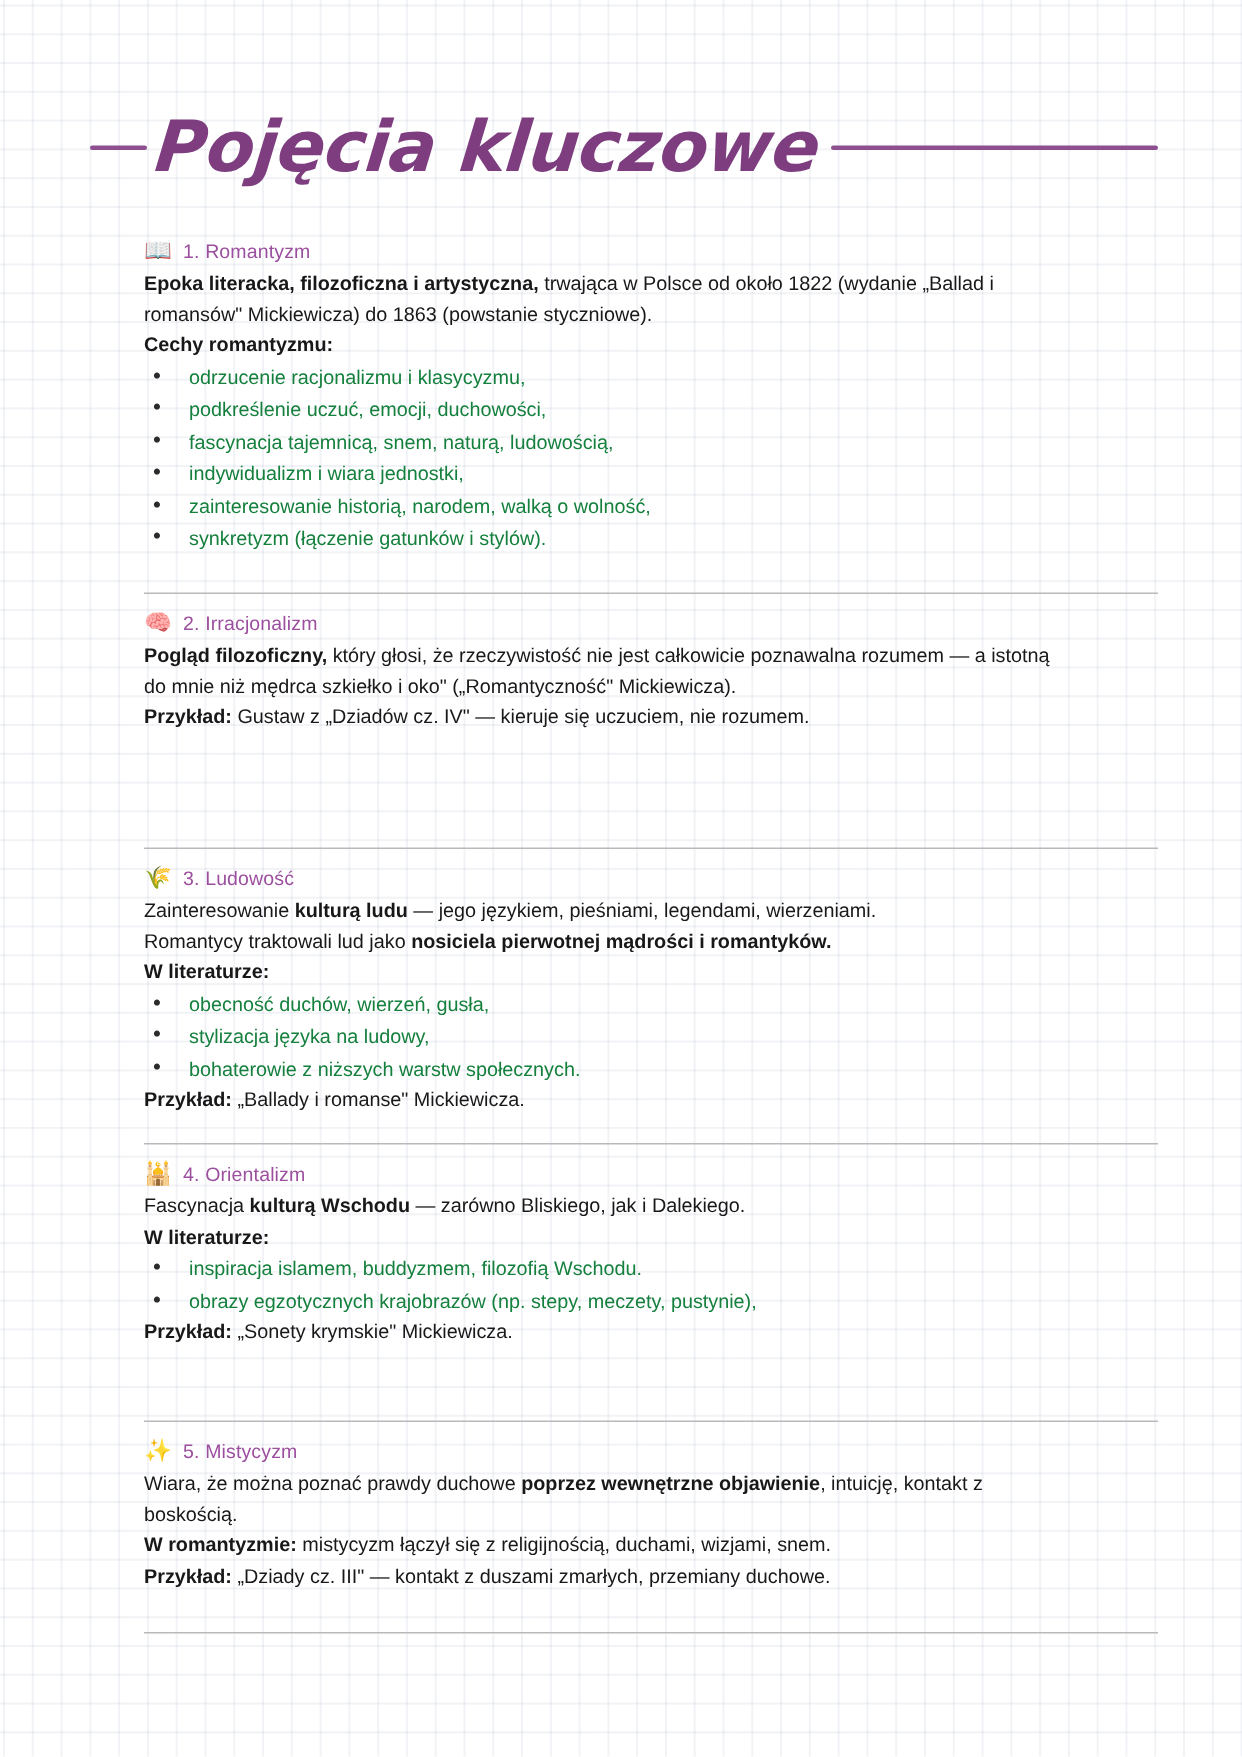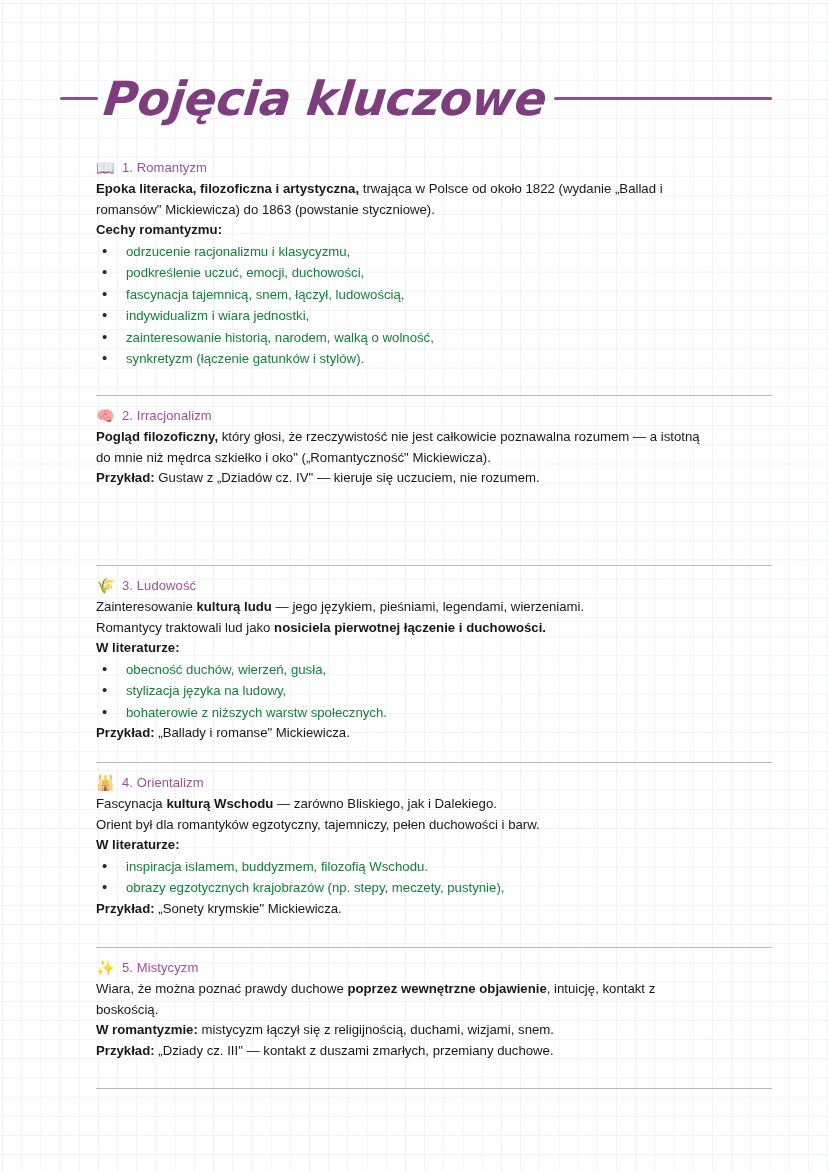--- a/index.html
+++ b/index.html
@@ -142,21 +142,21 @@
       <span class="sec-title">1. Romantyzm</span>
     </div>
     <div class="body-text">
       <p class="tight"><b>Epoka literacka, filozoficzna i artystyczna,</b><span> trwająca w Polsce od około 1822 (wydanie „Ballad i</span></p>
       <p class="tight"><span>romansów" Mickiewicza) do 1863 (powstanie styczniowe).</span></p>
       <p class="tight"><b>Cechy romantyzmu:</b></p>
     </div>
     <ul class="bullets">
       <li>odrzucenie racjonalizmu i klasycyzmu,</li>
       <li>podkreślenie uczuć, emocji, duchowości,</li>
-      <li>fascynacja tajemnicą, snem, łączył, ludowością,</li>
+      <li>fascynacja tajemnicą, snem, naturą, ludowością,</li>
       <li>indywidualizm i wiara jednostki,</li>
       <li>zainteresowanie historią, narodem, walką o wolność,</li>
       <li>synkretyzm (łączenie gatunków i stylów).</li>
     </ul>
   </div>
 
   <div class="divider" style="top:395px;"></div>
 
   <div class="section" style="top:408px;">
     <div class="section-head">
@@ -172,21 +172,21 @@
 
   <div class="divider" style="top:565px;"></div>
 
   <div class="section" style="top:578px;">
     <div class="section-head">
       <span class="sec-icon">🌾</span>
       <span class="sec-title">3. Ludowość</span>
     </div>
     <div class="body-text">
       <p class="tight"><span>Zainteresowanie </span><b>kulturą ludu</b><span> — jego językiem, pieśniami, legendami, wierzeniami.</span></p>
-      <p class="tight"><span>Romantycy traktowali lud jako </span><b>nosiciela pierwotnej łączenie i duchowości.</b></p>
+      <p class="tight"><span>Romantycy traktowali lud jako </span><b>nosiciela pierwotnej mądrości i romantyków.</b></p>
       <p class="tight"><b>W literaturze:</b></p>
     </div>
     <ul class="bullets">
       <li>obecność duchów, wierzeń, gusła,</li>
       <li>stylizacja języka na ludowy,</li>
       <li>bohaterowie z niższych warstw społecznych.</li>
     </ul>
     <div class="body-text">
       <p class="tight"><b>Przykład:</b><span> „Ballady i romanse" Mickiewicza.</span></p>
     </div>
@@ -194,21 +194,20 @@
 
   <div class="divider" style="top:762px;"></div>
 
   <div class="section" style="top:775px;">
     <div class="section-head">
       <span class="sec-icon">🕌</span>
       <span class="sec-title">4. Orientalizm</span>
     </div>
     <div class="body-text">
       <p class="tight"><span>Fascynacja </span><b>kulturą Wschodu</b><span> — zarówno Bliskiego, jak i Dalekiego.</span></p>
-      <p class="tight"><span>Orient był dla romantyków egzotyczny, tajemniczy, pełen duchowości i barw.</span></p>
       <p class="tight"><b>W literaturze:</b></p>
     </div>
     <ul class="bullets">
       <li>inspiracja islamem, buddyzmem, filozofią Wschodu.</li>
       <li>obrazy egzotycznych krajobrazów (np. stepy, meczety, pustynie),</li>
     </ul>
     <div class="body-text">
       <p class="tight"><b>Przykład:</b><span> „Sonety krymskie" Mickiewicza.</span></p>
     </div>
   </div>

